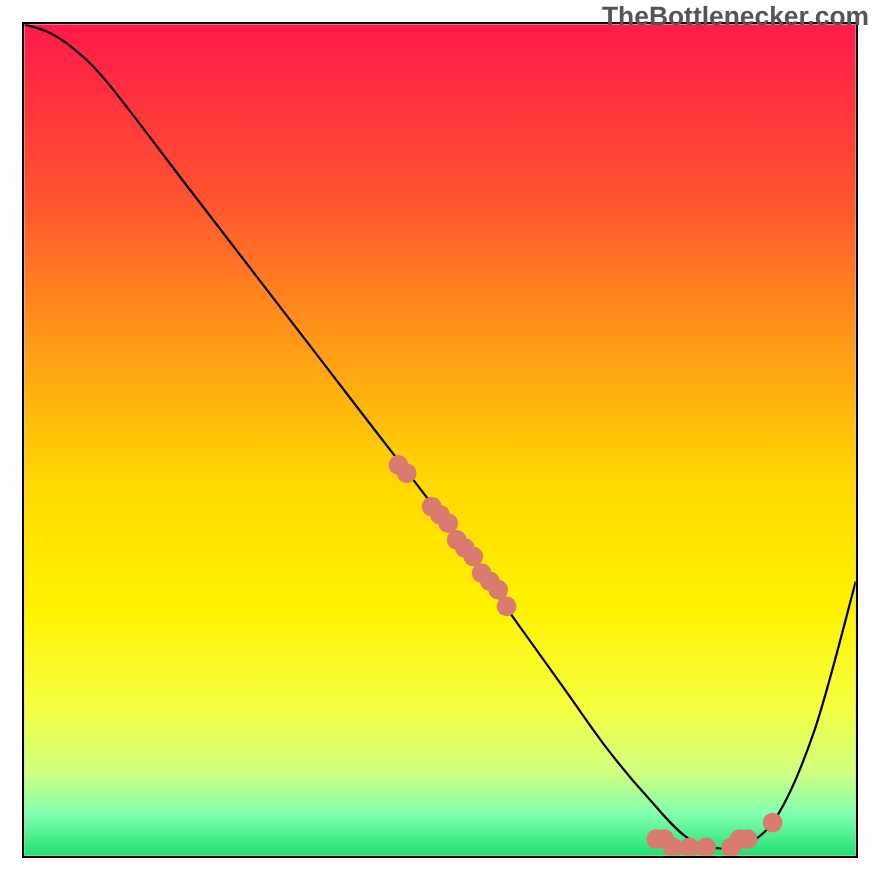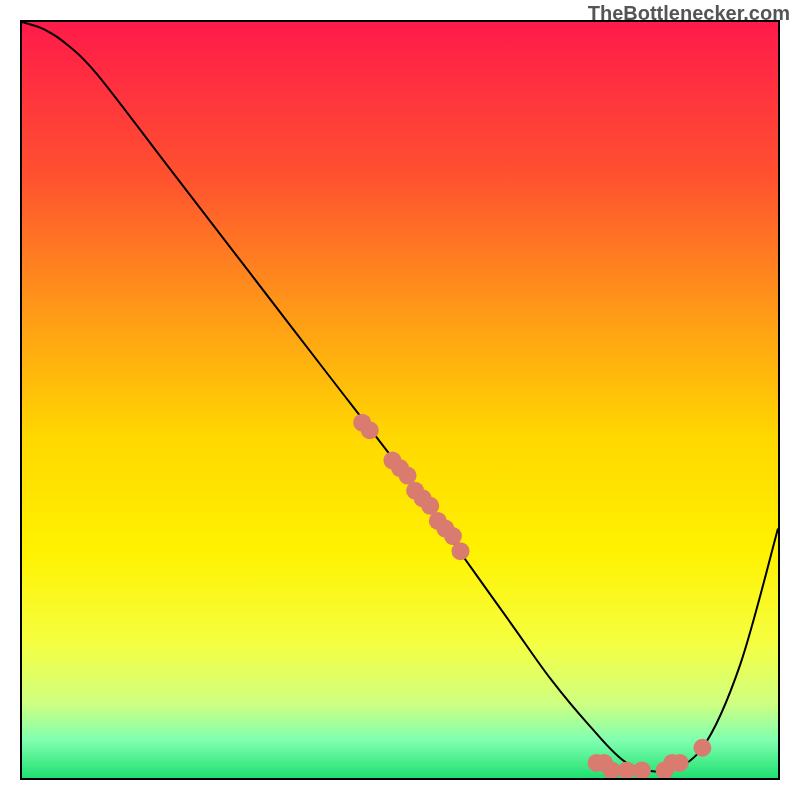--- a/index.html
+++ b/index.html
@@ -13,21 +13,21 @@
   }
   .container {
     position: relative;
     width: 800px;
     height: 800px;
   }
   .watermark {
     position: absolute;
     top: 2px;
     right: 10px;
-    font-size: 20px;
+    font-size: 24px;
     font-weight: bold;
     color: #555555;
     z-index: 10;
   }
   .plot-area {
     position: absolute;
     left: 20px;
     top: 20px;
     width: 760px;
     height: 760px;

